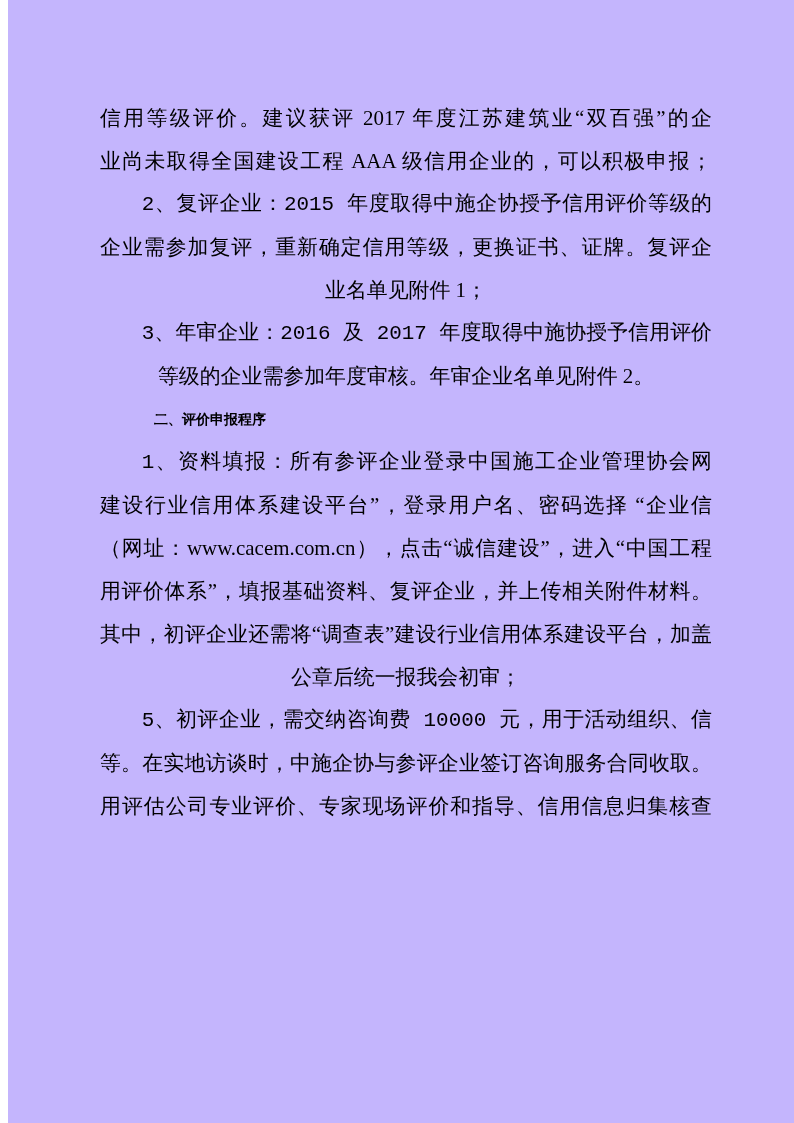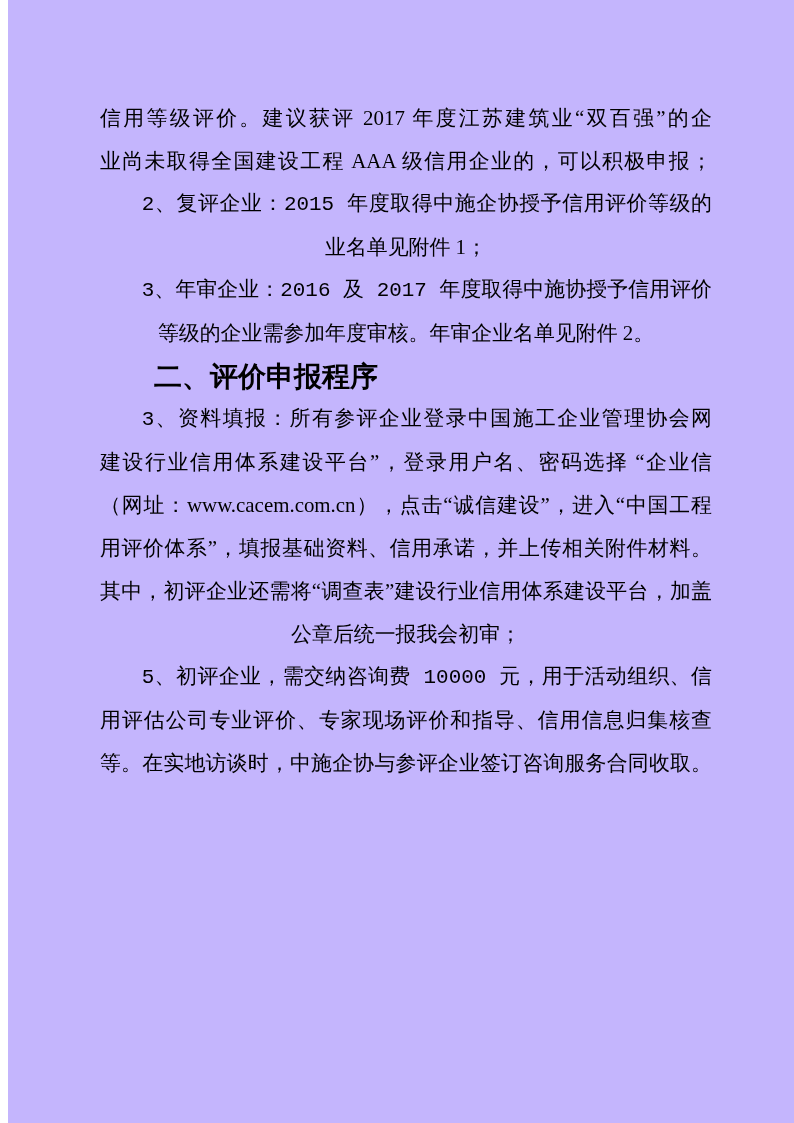--- a/index.html
+++ b/index.html
@@ -45,57 +45,58 @@
     font-family: Liberation Mono, monospace;
   }
   
   .hd {
     margin: 0;
     height: 43px;
     line-height: 43px;
     padding-left: 54px;
     font-family: "Liberation Sans", "DejaVu Sans", sans-serif;
     font-weight: bold;
-    font-size: 28px;
+    font-size: 14px;
     text-align: left;
   }
 </style>
 </head>
 <body>
 
 <div class="page">
   <div class="content">
 
     <div class="para">
       <div class="line jl">信用等级评价。建议获评 2017 年度江苏建筑业“双百强”的企</div>
       <div class="line jl">业尚未取得全国建设工程 AAA 级信用企业的，可以积极申报；</div>
     </div>
 
     <div class="para">
       <div class="line jl fi">2、复评企业：2015 年度取得中施企协授予信用评价等级的</div>
+      <div class="line jl">企业需参加复评，重新确定信用等级，更换证书、证牌。复评企</div>
       <div class="line">业名单见附件 1；</div>
     </div>
 
     <div class="para">
       <div class="line jl fi">3、年审企业：2016 及 2017 年度取得中施协授予信用评价</div>
       <div class="line">等级的企业需参加年度审核。年审企业名单见附件 2。</div>
     </div>
 
     <h2 class="hd">二、评价申报程序</h2>
 
     <div class="para">
-      <div class="line jl fi">3、资料填报：所有参评企业登录中国施工企业管理协会网</div>
+      <div class="line jl fi">1、资料填报：所有参评企业登录中国施工企业管理协会网</div>
       <div class="line jl">建设行业信用体系建设平台”，登录用户名、密码选择 “企业信</div>
       <div class="line jl">（网址：www.cacem.com.cn），点击“诚信建设”，进入“中国工程</div>
-      <div class="line jl">用评价体系”，填报基础资料、信用承诺，并上传相关附件材料。</div>
+      <div class="line jl">用评价体系”，填报基础资料、复评企业，并上传相关附件材料。</div>
       <div class="line jl">其中，初评企业还需将“调查表”建设行业信用体系建设平台，加盖</div>
       <div class="line">公章后统一报我会初审；</div>
     </div>
 
 
     <div class="para">
       <div class="line jl fi">5、初评企业，需交纳咨询费 10000 元，用于活动组织、信</div>
+      <div class="line jl">等。在实地访谈时，中施企协与参评企业签订咨询服务合同收取。</div>
       <div class="line jl">用评估公司专业评价、专家现场评价和指导、信用信息归集核查</div>
-      <div class="line jl">等。在实地访谈时，中施企协与参评企业签订咨询服务合同收取。</div>
     </div>
 
   </div>
 </div>
 
 </body></html>

